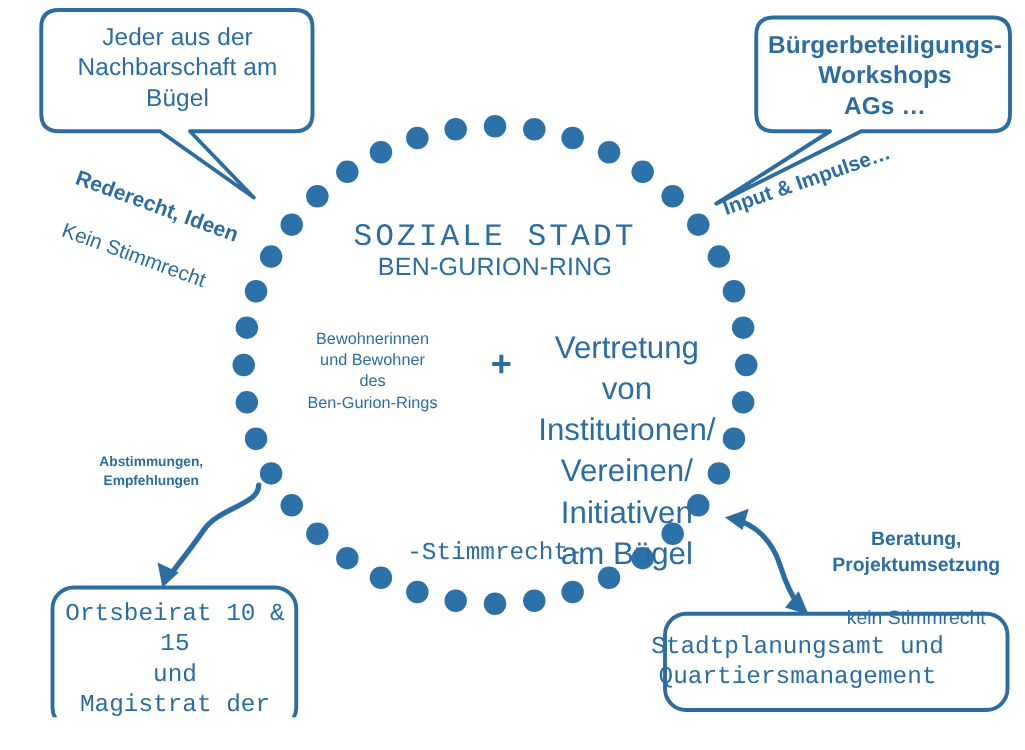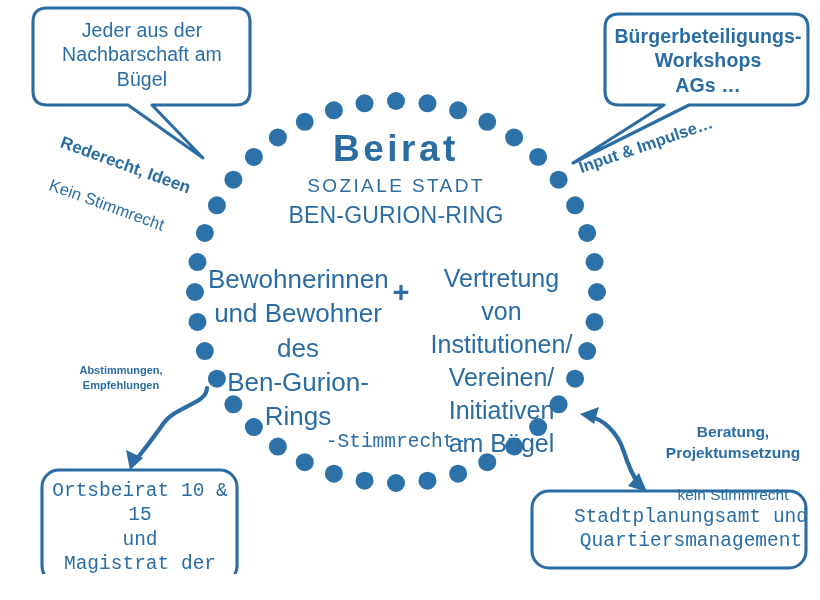--- a/index.html
+++ b/index.html
@@ -39,46 +39,47 @@
   }
   #bubble-tl-text { left: 42px;  top: 18px;  width: 200px; }
   #bubble-tr-text { left: 612px; top: 24px;  width: 192px; font-weight: bold; }
 
   
   .box-text {
     font-size: 19.5px;
     font-family: Liberation Mono, monospace;
   }
   #box-bl-text { left: 46px;  top: 479px; width: 188px; }
-  #box-br-text { left: 561px; top: 505px; width: 260px; }
+  #box-br-text { left: 508px; top: 505px; width: 260px; }
 
   
   #center-title {
     left: 250px; top: 130px; width: 292px;
     font-size: 37px;
     font-weight: bold;
     letter-spacing: 3.5px;
     line-height: 1.05;
   }
   #center-sub1 {
     left: 250px; top: 176px; width: 292px;
-    font-size: 19px;
+    font-size: 25px;
     letter-spacing: 2.4px;
     line-height: 1.1;
+    font-family: Liberation Mono, monospace;
   }
   #center-sub2 {
     left: 250px; top: 203px; width: 292px;
-    font-size: 23px;
+    font-size: 20px;
     letter-spacing: 0.2px;
     line-height: 1.1;
     text-align: center;
   }
   #group-left {
     left: 208px; top: 262px; width: 180px;
-    font-size: 26px;
+    font-size: 13px;
     line-height: 1.32;
   }
   #group-plus {
     left: 388px; top: 278px; width: 26px;
     font-size: 29px;
     font-weight: bold;
     line-height: 1;
   }
   #group-right {
     left: 414px; top: 262px; width: 175px;
@@ -221,21 +222,20 @@
 AGs …</div>
 
   <div class="txt box-text" id="box-bl-text">Ortsbeirat 10 &amp; 15
 und
 Magistrat der Stadt
 Frankfurt am Main</div>
 
   <div class="txt box-text" id="box-br-text">Stadtplanungsamt und
 Quartiersmanagement</div>
 
-  <div class="txt" id="center-title">Beirat</div>
 
   <div class="txt" id="center-sub1">SOZIALE STADT</div>
 
   <div class="txt" id="center-sub2">BEN-GURION-RING</div>
 
   <div class="txt" id="group-left">Bewohnerinnen
 und Bewohner
 des
 Ben-Gurion-Rings</div>
 

